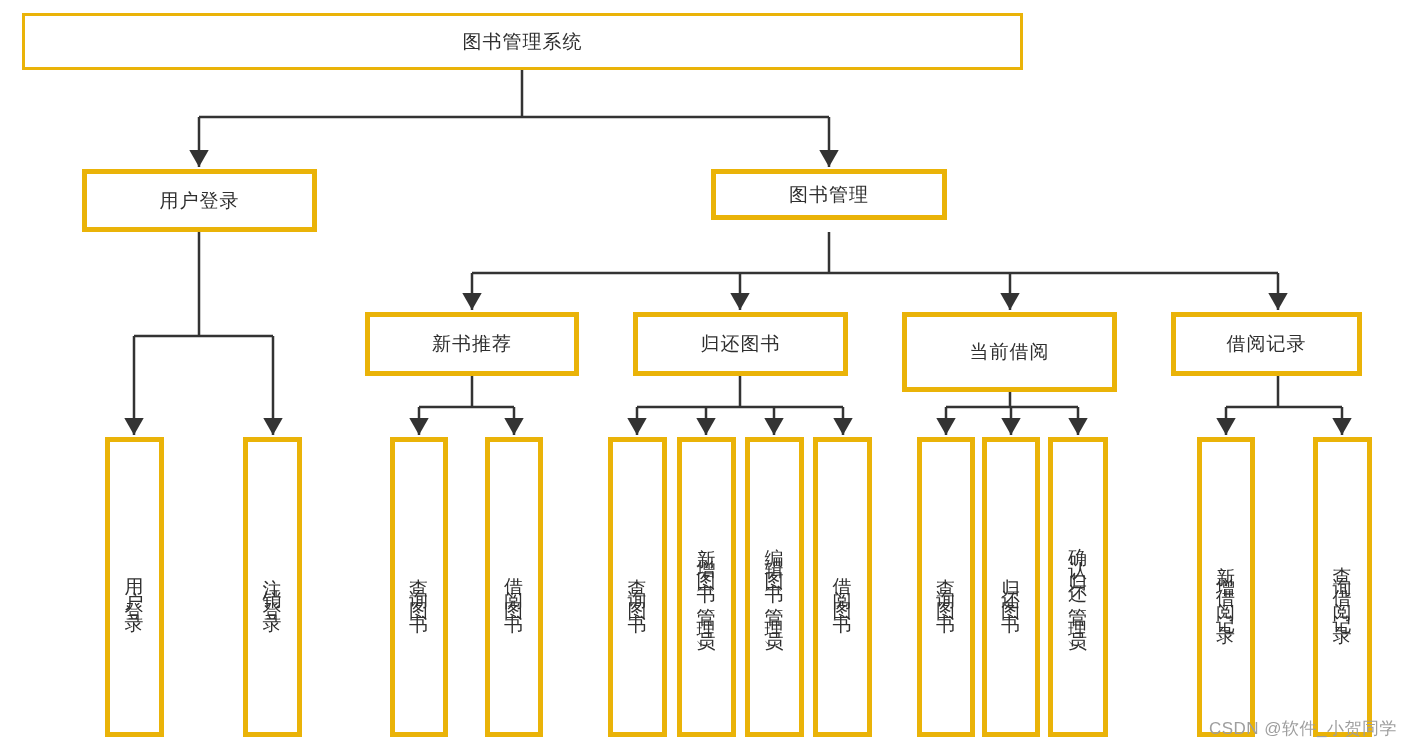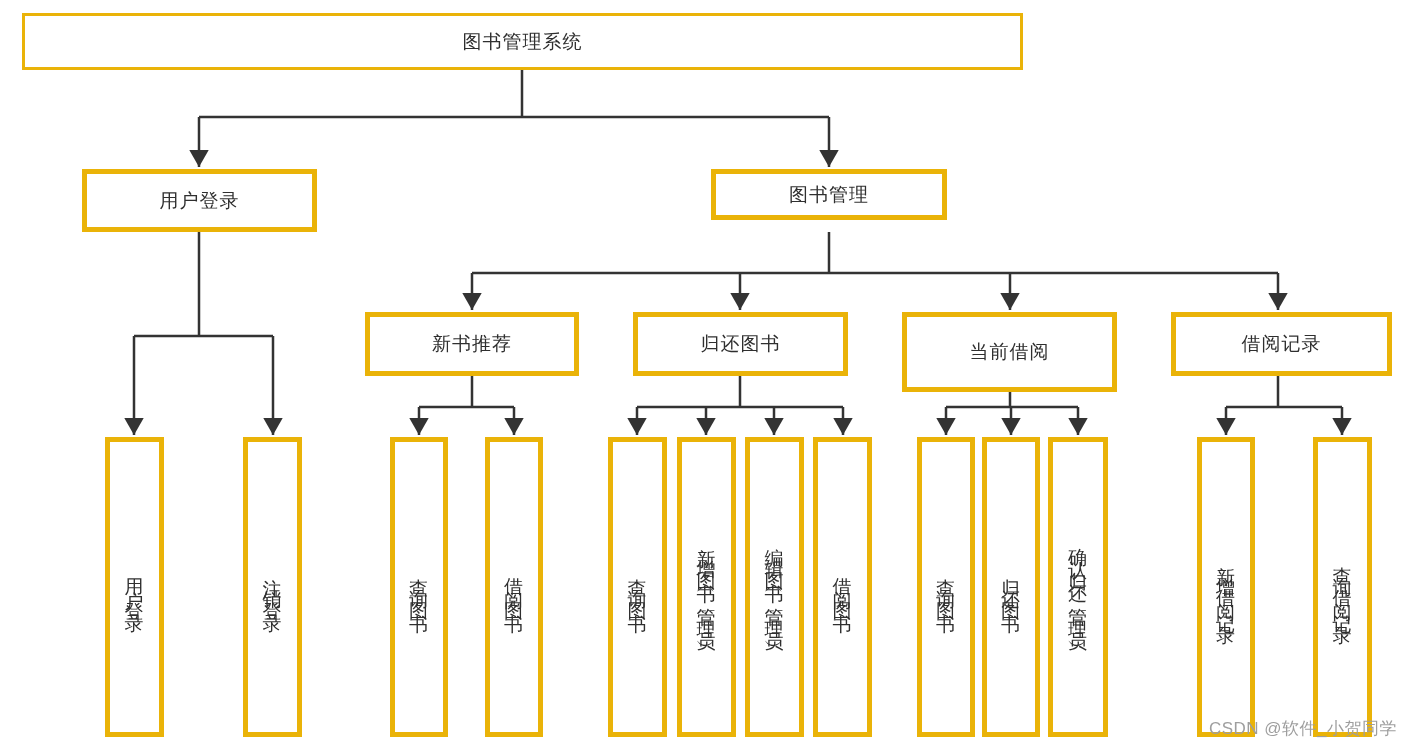--- a/index.html
+++ b/index.html
@@ -124,21 +124,21 @@
 
   <div class="box" style="left:365px; top:312px; width:214px; height:64px;text-align:right;">
     <span>新书推荐</span>
   </div>
   <div class="box" style="left:633px; top:312px; width:215px; height:64px;">
     <span>归还图书</span>
   </div>
   <div class="box" style="left:902px; top:312px; width:215px; height:80px;text-align:center;">
     <span>当前借阅</span>
   </div>
-  <div class="box" style="left:1171px; top:312px; width:221px; height:64px;">
+  <div class="box" style="left:1171px; top:312px; width:191px; height:64px;">
     <span>借阅记录</span>
   </div>
 
   <div class="box" style="left:105px; top:437px; width:59px; height:300px;">
     <span class="vtext">用户登录</span>
   </div>
   <div class="box" style="left:243px; top:437px; width:59px; height:300px;">
     <span class="vtext">注销登录</span>
   </div>
 

